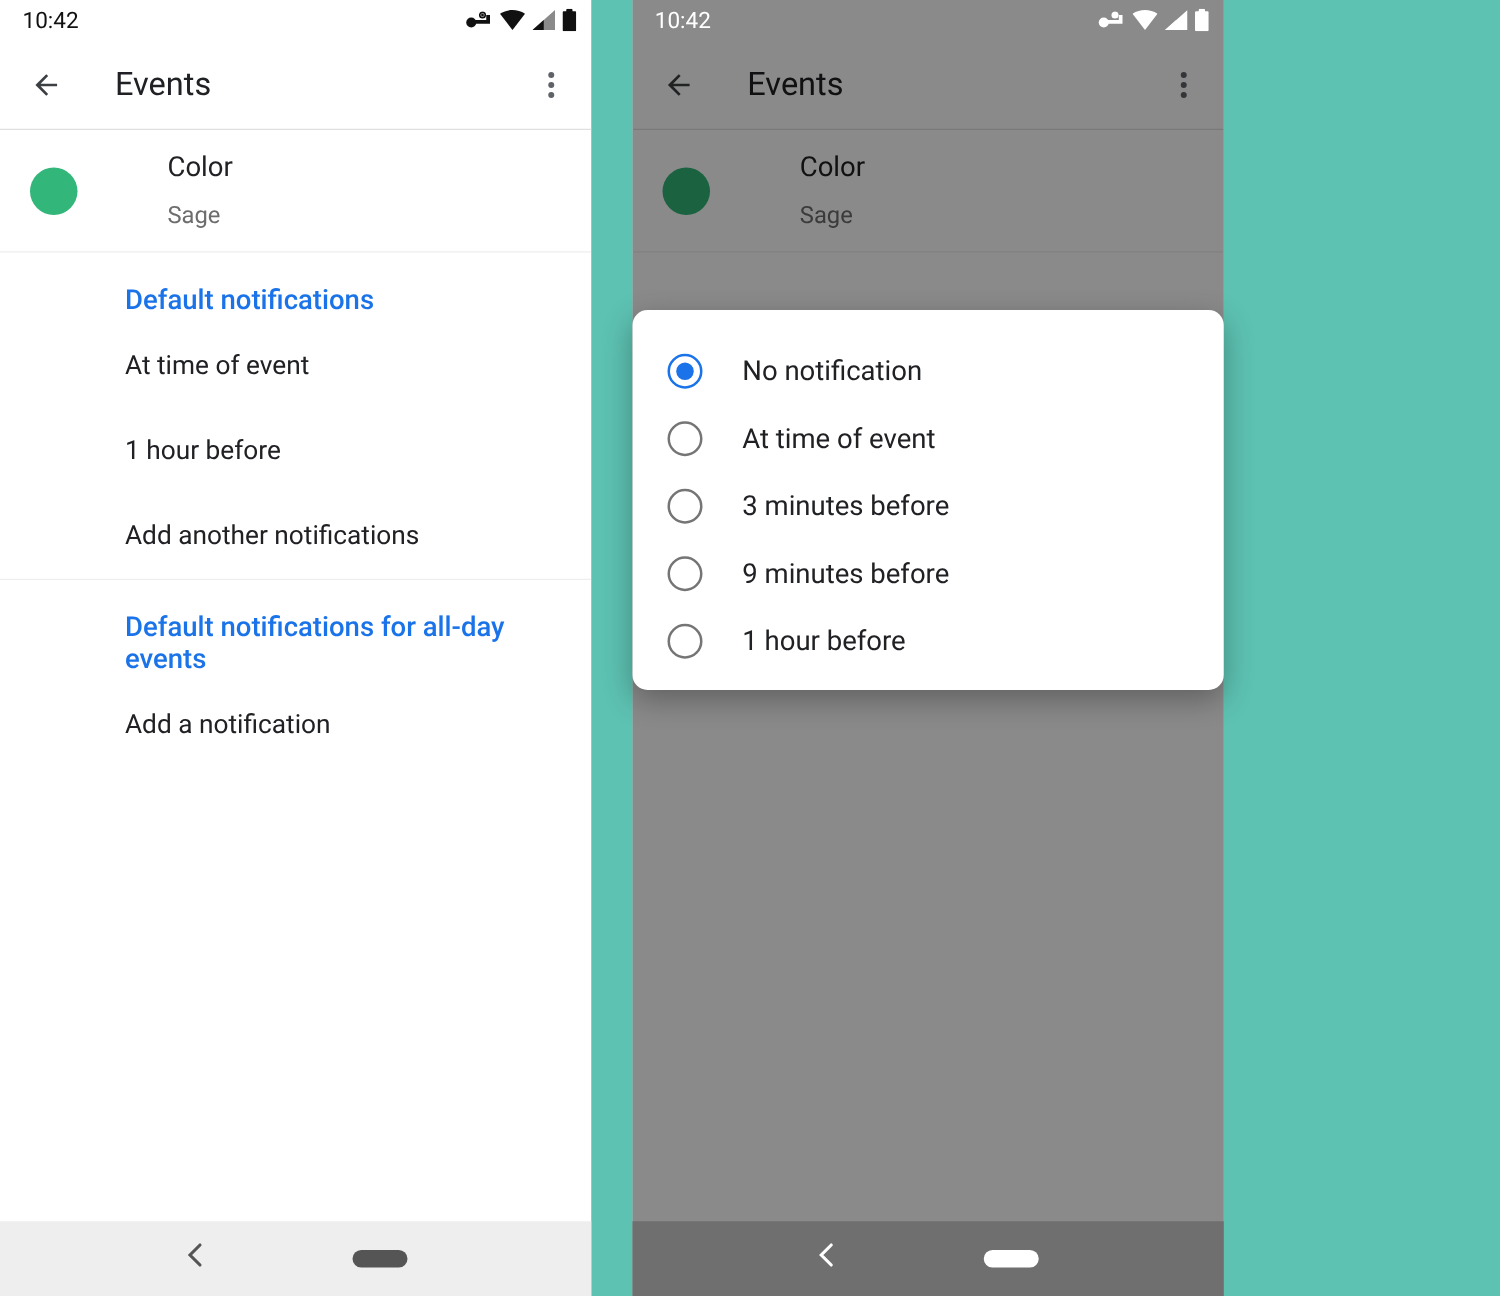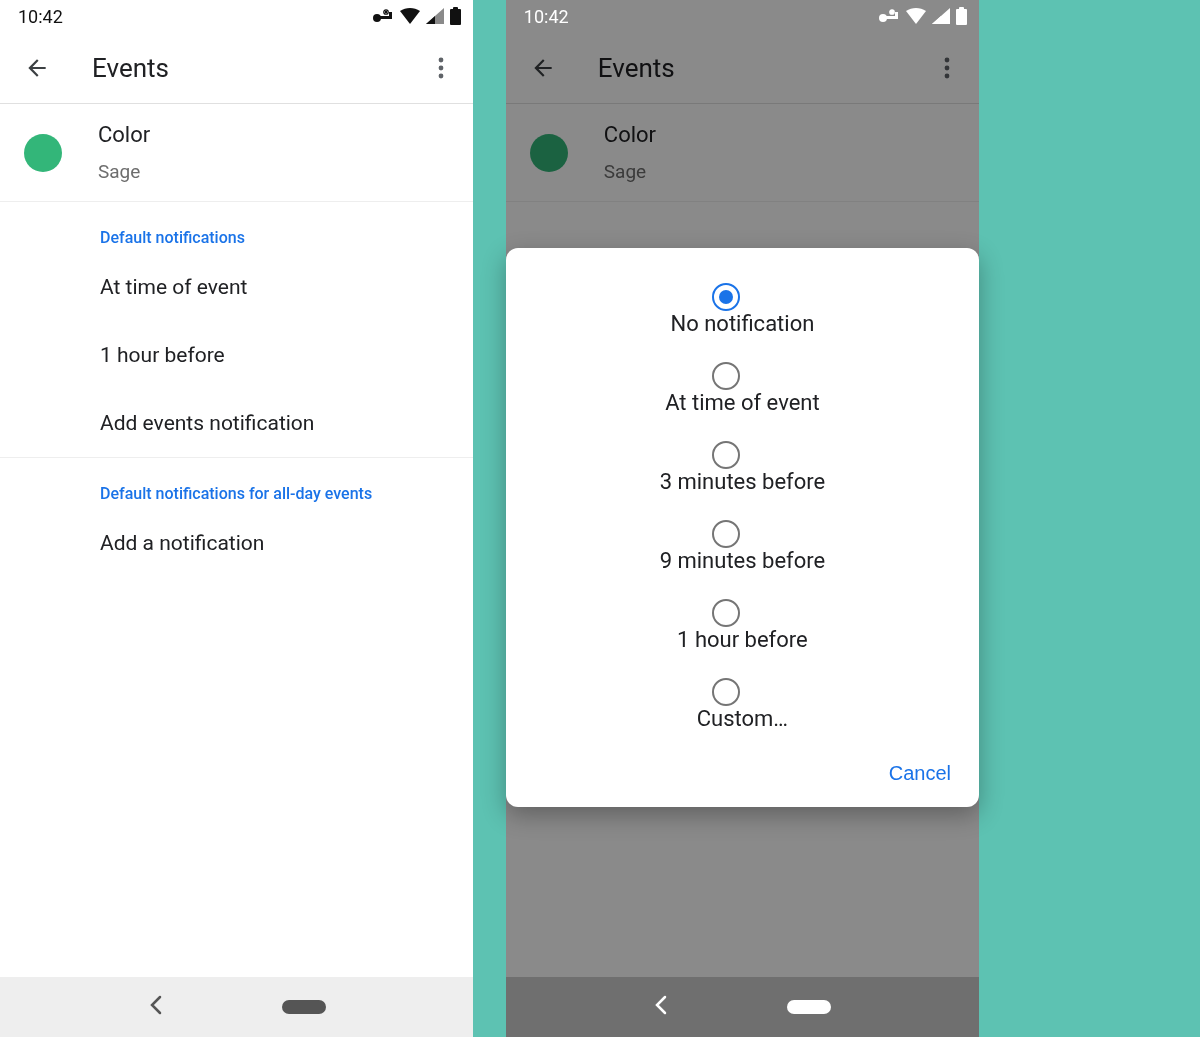--- a/index.html
+++ b/index.html
@@ -14,39 +14,39 @@
   .status-right svg { display: block; }
 
   
   .app-bar { height: 72px; display: flex; align-items: center; padding: 0 12px 0 24px; border-bottom: 1px solid #e0e0e0; }
   .app-bar .back { width: 40px; display: flex; align-items: center; justify-content: flex-start; }
   .app-bar .title { flex: 1; font-size: 26px; color: #202124; padding-left: 28px; }
   .app-bar .more { width: 40px; display: flex; align-items: center; justify-content: center; }
 
   
   .content { flex: 1; overflow: hidden; }
-  .row { display: flex; align-items: center; padding: 14px 24px; }
+  .row { display: flex; align-items: center; padding: 14px 24px; gap: 36px; }
   .row.color-row { padding: 18px 24px; border-bottom: 1px solid #eeeeee; }
   .swatch { width: 38px; height: 38px; border-radius: 50%; background: #33b679; margin-right: 36px; }
   .row .labels .primary { font-size: 22px; color: #202124; }
   .row .labels .secondary { font-size: 19px; color: #6d6d6d; margin-top: 13px; }
 
   .section { padding: 0 0 0 0; }
-  .section-label { font-size: 16px; font-weight: 500; color: #1a73e8; padding: 26px 24px 6px 100px; }
+  .section-label { font-size: 22px; font-weight: 500; color: #1a73e8; padding: 26px 24px 6px 100px; }
   .item { font-size: 21px; color: #202124; padding: 22px 24px 22px 100px; }
 
   
   .nav-bar { height: 60px; background: #eeeeee; display: flex; align-items: center; justify-content: center; gap: 120px; }
   .nav-bar .chev { font-size: 22px; color: #444; }
   .nav-bar .pill { width: 44px; height: 14px; border-radius: 8px; background: #555; }
 
   
   .dim-overlay { position: absolute; inset: 0; background: rgba(0,0,0,0.46); display: flex; align-items: flex-start; justify-content: center; }
   .dialog { margin-top: 248px; width: 498px; background: #fff; border-radius: 12px; box-shadow: 0 8px 24px rgba(0,0,0,0.3); padding: 22px 0 12px 0; }
-  .dialog .opt { display: flex; align-items: center; padding: 13px 28px; flex-direction: column; }
+  .dialog .opt { display: flex; align-items: center; padding: 13px 28px; }
   .dialog .opt .radio { width: 28px; height: 28px; border: 2px solid #757575; border-radius: 50%; margin-right: 32px; flex-shrink: 0; position: relative; }
   .dialog .opt.selected .radio { border-color: #1a73e8; }
   .dialog .opt.selected .radio::after { content: ""; position: absolute; top: 5px; left: 5px; right: 5px; bottom: 5px; border-radius: 50%; background: #1a73e8; }
   .dialog .opt .opt-label { font-size: 22px; color: #202124; }
   .dialog .actions { display: flex; justify-content: flex-end; padding: 18px 28px 10px 28px; }
   .dialog .actions .btn { font-size: 20px; color: #1a73e8; font-weight: 500; background: none; border: none; cursor: pointer; }
 
   
   .phone.right .nav-bar .pill { background: #ffffff; }
   .phone.right .nav-bar .chev { color: #ffffff; }
@@ -109,21 +109,21 @@
           <div class="primary">Color</div>
           <div class="secondary">Sage</div>
         </span>
       </div>
 
       <div id="left-sections">
           <div class="section" style="border-bottom: 1px solid rgb(238, 238, 238);">
             <div class="section-label">Default notifications</div>
             <div class="item">At time of event</div>
             <div class="item">1 hour before</div>
-            <div class="item divider-after">Add events notification</div>
+            <div class="item divider-after">Add another notifications</div>
           </div>
           <div class="section">
             <div class="section-label">Default notifications for all-day events</div>
             <div class="item">Add a notification</div>
           </div>
         </div>
     </div>
 
     <div class="nav-bar">
       <span class="chev">
@@ -214,24 +214,17 @@
               <span class="opt-label">3 minutes before</span>
             </div>
             <div class="opt">
               <span class="radio"></span>
               <span class="opt-label">9 minutes before</span>
             </div>
             <div class="opt">
               <span class="radio"></span>
               <span class="opt-label">1 hour before</span>
             </div>
-            <div class="opt">
-              <span class="radio"></span>
-              <span class="opt-label">Custom…</span>
-            </div>
           </div>
-        <div class="actions">
-          <button class="btn">Cancel</button>
-        </div>
       </div>
     </div>
   </div>
 </div>
 
 </body></html>

